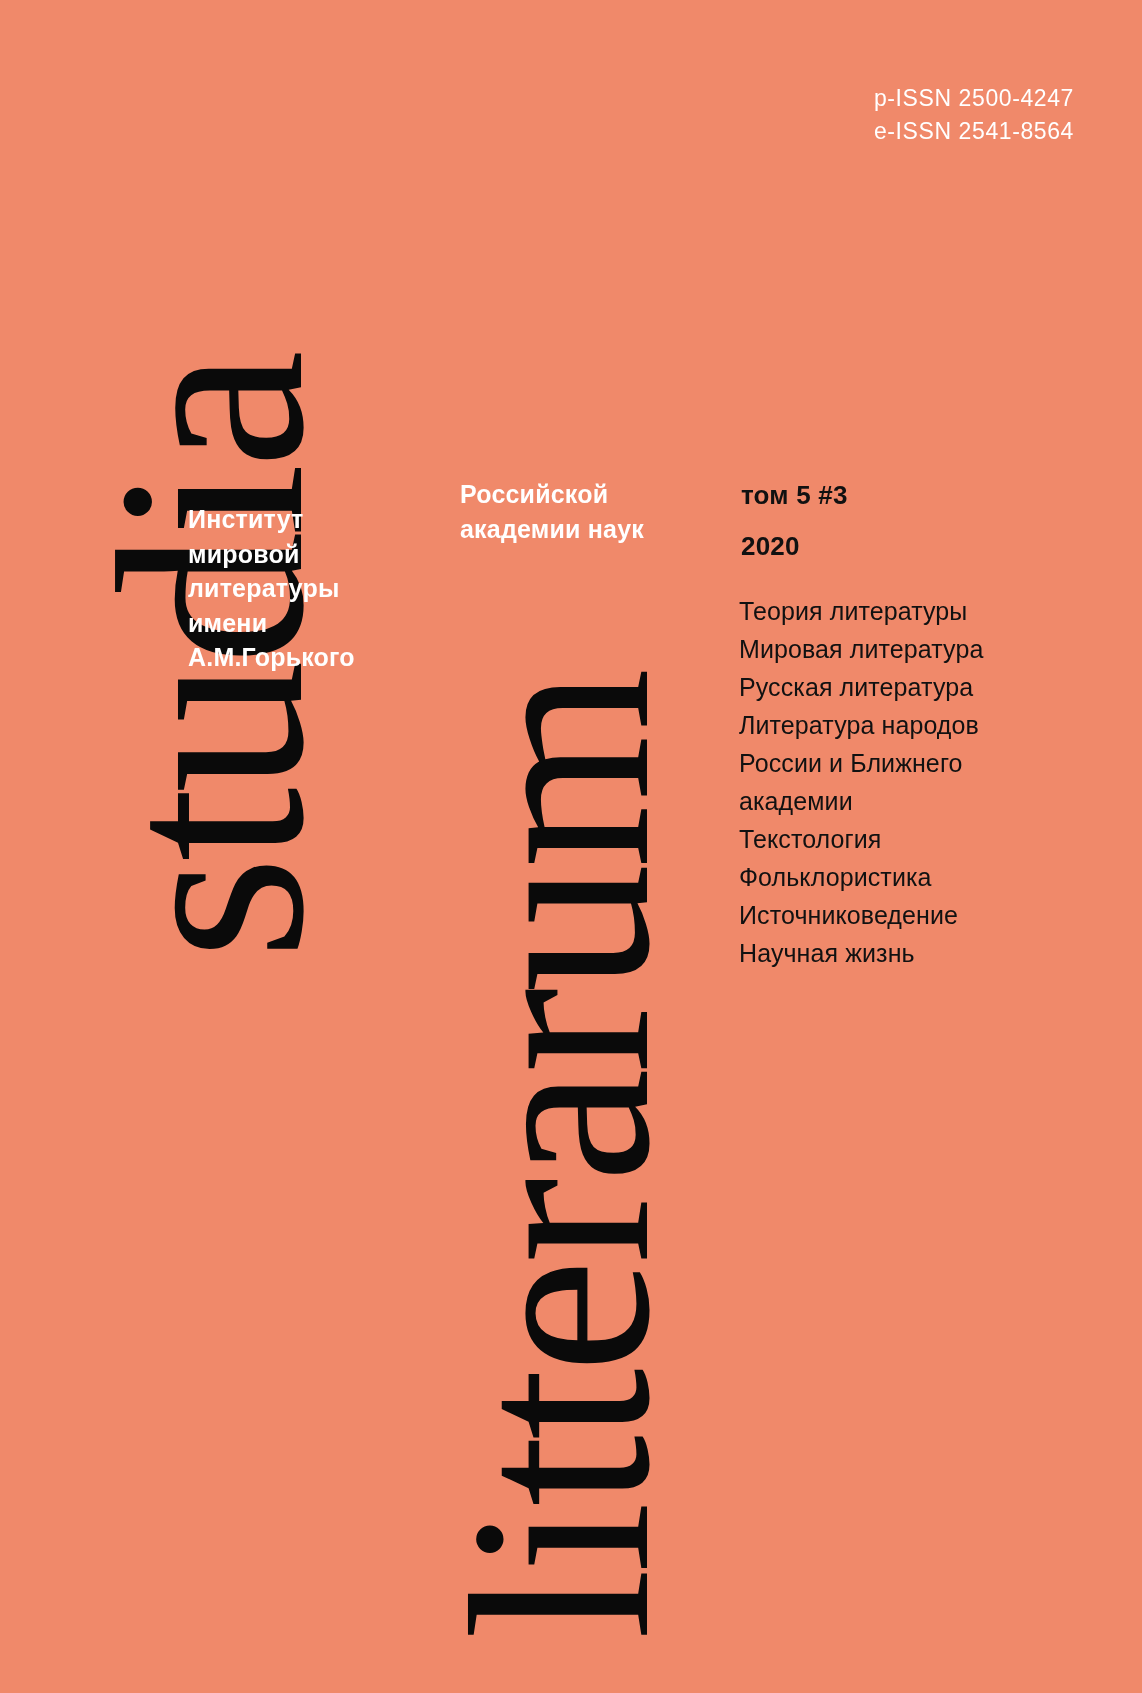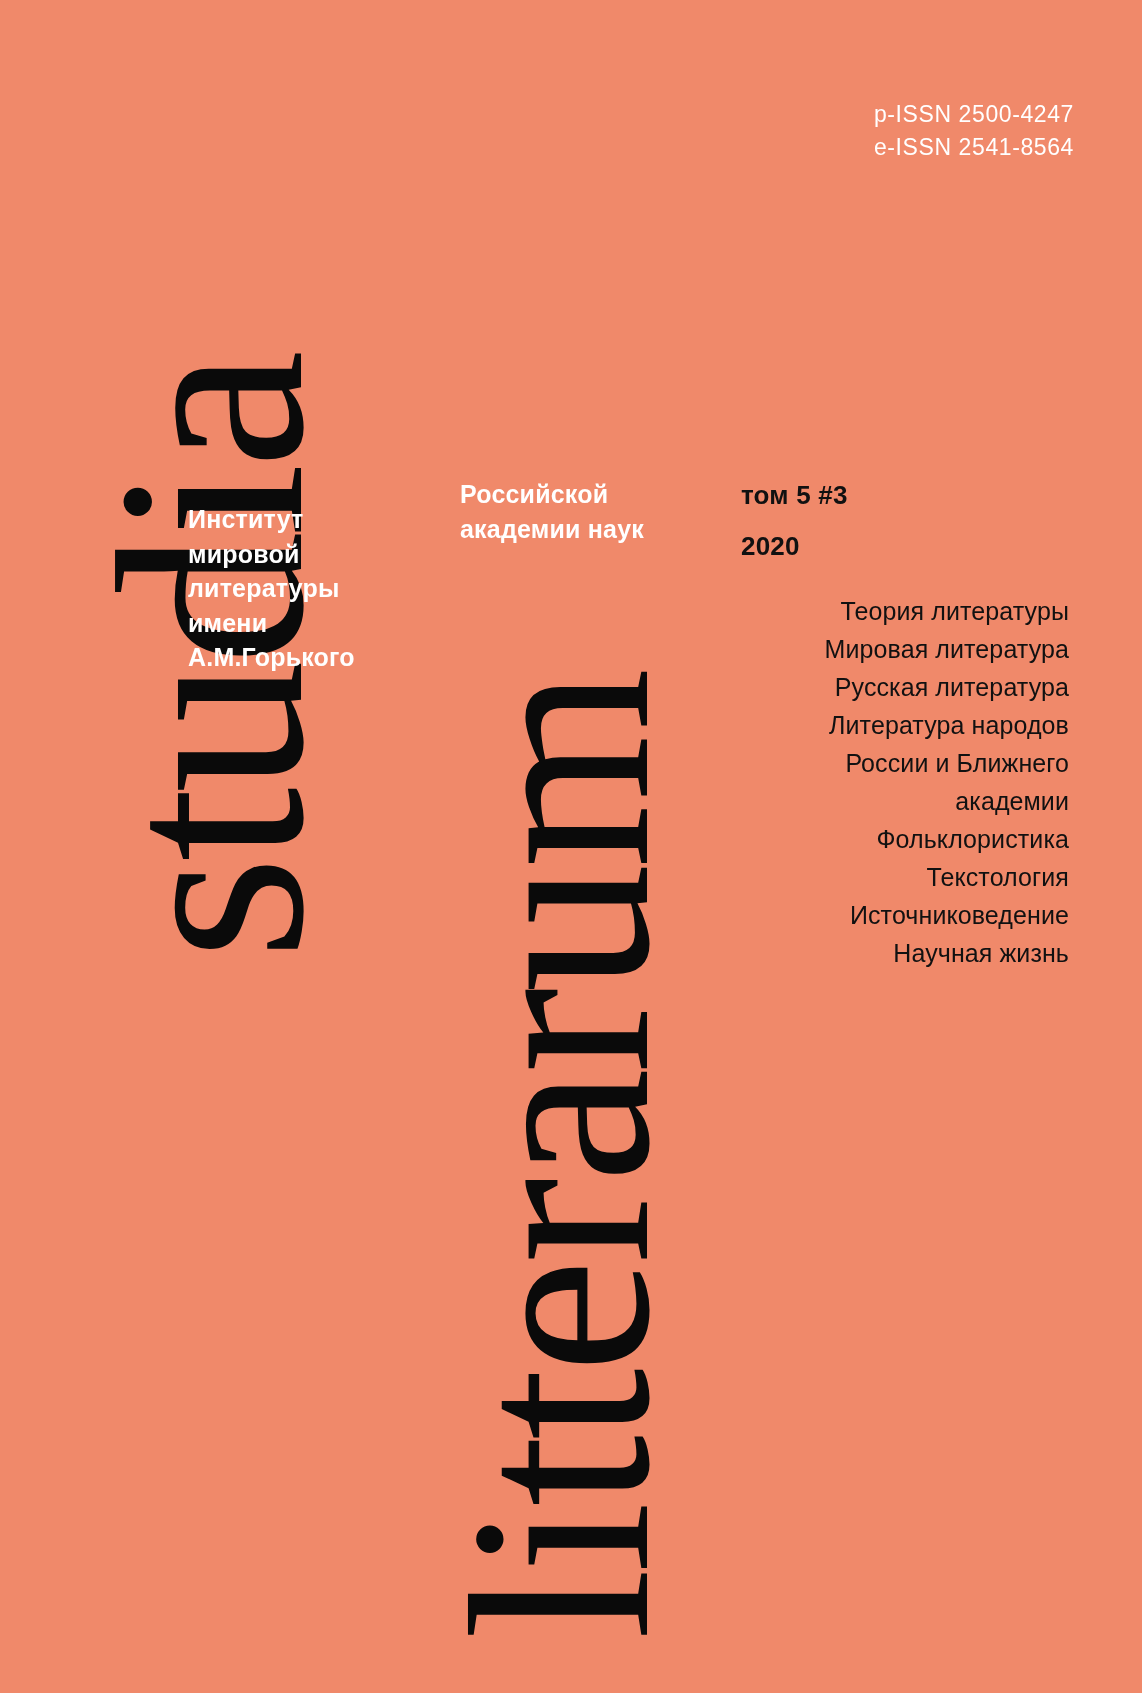--- a/index.html
+++ b/index.html
@@ -13,21 +13,21 @@
     height: 1693px;
     background: #f0896a;
     overflow: hidden;
     font-family: "Liberation Sans", sans-serif;
     -webkit-font-smoothing: antialiased;
   }
 
   
   .issn {
     position: absolute;
-    top: 98px;
+    top: 82px;
     right: 68px;
     text-align: right;
     color: #ffffff;
     font-size: 23px;
     line-height: 1.42;
     letter-spacing: 0.6px;
     white-space: nowrap;
   }
 
   
@@ -85,21 +85,21 @@
   .sections {
     position: absolute;
     left: 739px;
     top: 592px;
     width: 330px;
     color: #111111;
     font-size: 25px;
     line-height: 1.52;
     letter-spacing: 0.1px;
   }
-  .sections div { white-space: nowrap; text-align: right; }
+  .sections div { white-space: nowrap; }
 </style>
 </head>
 <body>
 
 <div class="cover">
 
   <div class="issn">
     <div>p-ISSN 2500-4247</div>
     <div>e-ISSN 2541-8564</div>
   </div>
@@ -122,19 +122,19 @@
     <div class="year">2020</div>
   </div>
 
   <div class="sections">
     <div>Теория литературы</div>
     <div>Мировая литература</div>
     <div>Русская литература</div>
     <div>Литература народов</div>
     <div>России и Ближнего</div>
     <div>академии</div>
+    <div>Текстология</div>
     <div>Фольклористика</div>
-    <div>Текстология</div>
     <div>Источниковедение</div>
     <div>Научная жизнь</div>
   </div>
 
 </div>
 
 </body></html>

